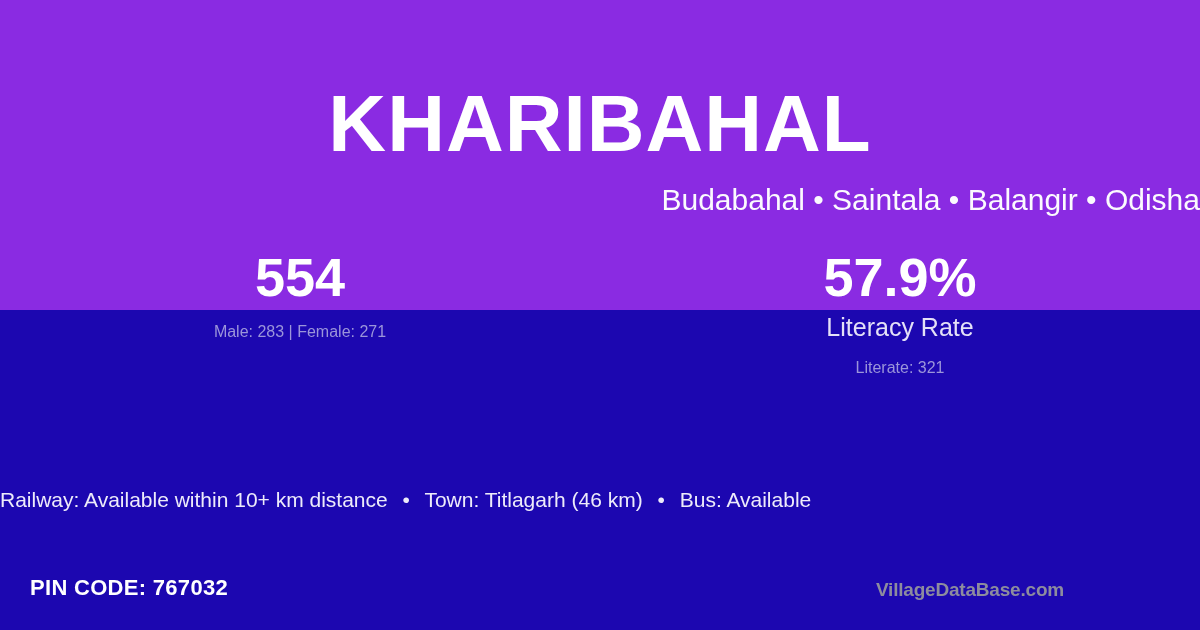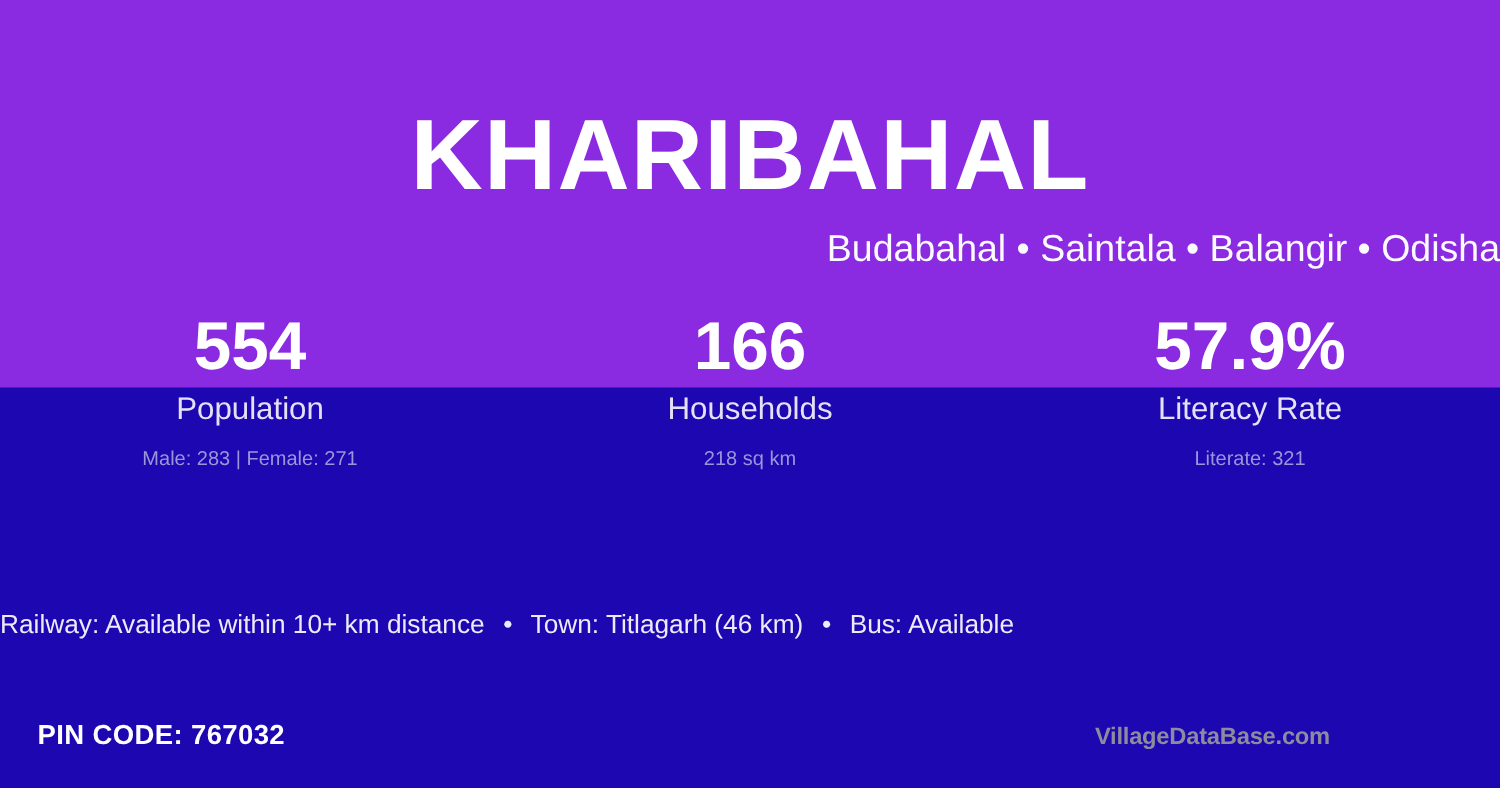--- a/index.html
+++ b/index.html
@@ -153,29 +153,23 @@
   <div class="hero-band"></div>
 
   <div class="village-title">KHARIBAHAL</div>
 
   <div class="village-subtitle">Budabahal • Saintala • Balangir • Odisha</div>
 
   <div class="stats-row">
 
     <div class="stat-cell">
       <div class="stat-value">554</div>
-      <div class="stat-label">Population</div>
       <div class="stat-sub">Male: 283 | Female: 271</div>
     </div>
 
-    <div class="stat-cell">
-      <div class="stat-value">166</div>
-      <div class="stat-label">Households</div>
-      <div class="stat-sub">218 sq km</div>
-    </div>
 
     <div class="stat-cell">
       <div class="stat-value">57.9%</div>
       <div class="stat-label">Literacy Rate</div>
       <div class="stat-sub">Literate: 321</div>
     </div>
 
   </div>
 
   <div class="info-line">

